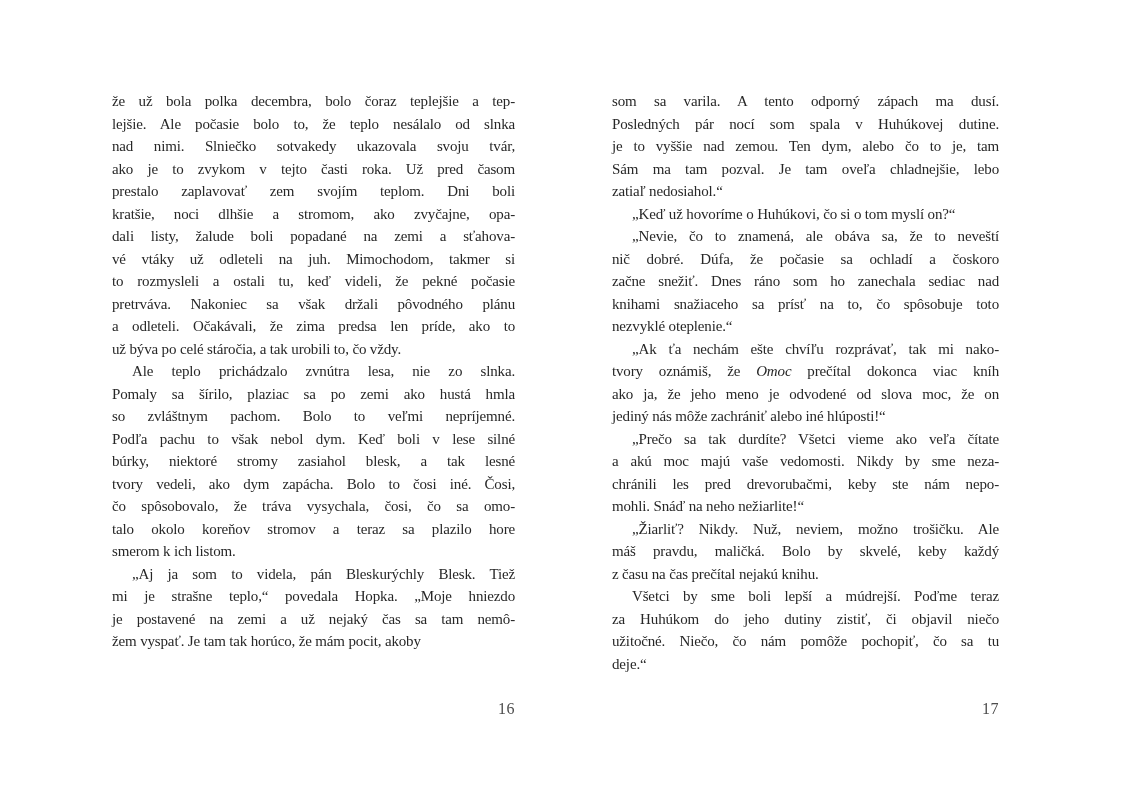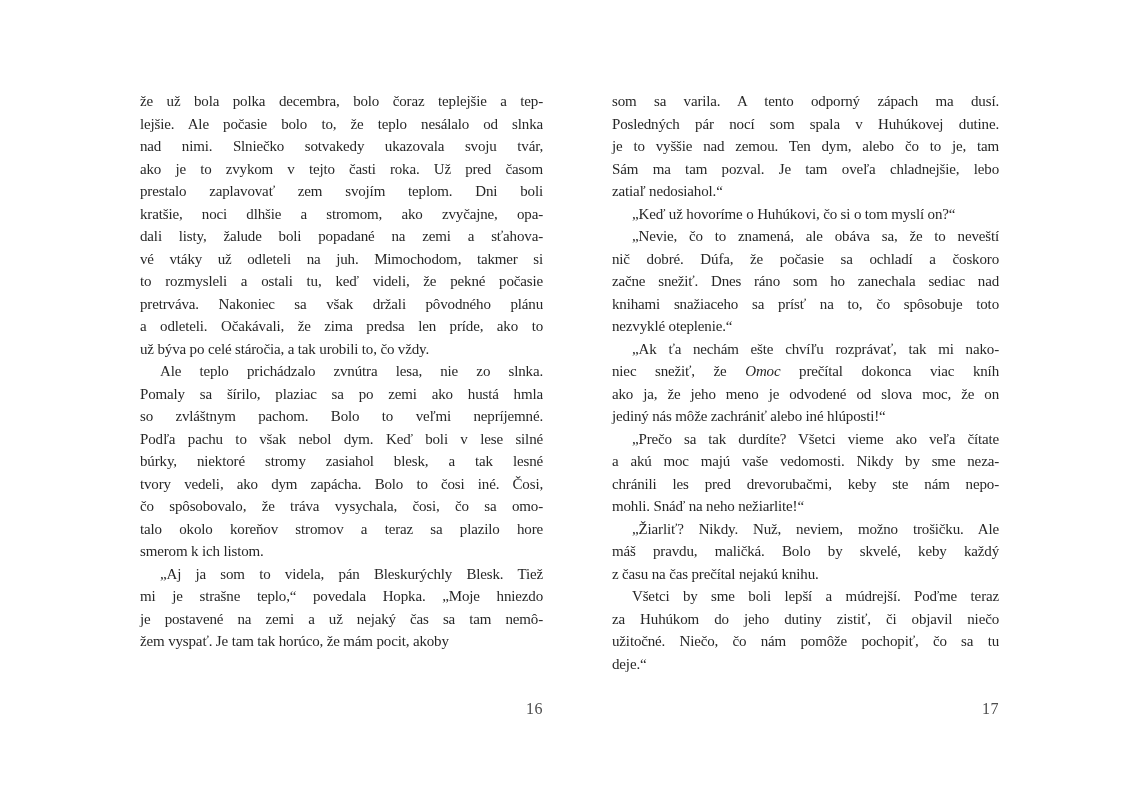--- a/index.html
+++ b/index.html
@@ -16,21 +16,21 @@
   }
   .spread {
     position: absolute;
     inset: 0;
   }
   .page {
     position: absolute;
     top: 0;
     bottom: 0;
   }
-  .page-left  { left: 0;   width: 560px; margin-left: 28px; }
+  .page-left  { left: 0;   width: 560px; }
   .page-right { left: 549px; width: 563px; }
 
   .text-block {
     position: absolute;
     top: 90px;
     color: #272727;
     font-size: 15px;
     letter-spacing: -0.15px;
   }
   .page-left .text-block  { left: 112px; width: 403px; }
@@ -128,21 +128,21 @@
         </div>
         <div class="para">
           <div class="line indent">„Nevie, čo to znamená, ale obáva sa, že to neveští</div>
           <div class="line">nič dobré. Dúfa, že počasie sa ochladí a čoskoro</div>
           <div class="line">začne snežiť. Dnes ráno som ho zanechala sediac nad</div>
           <div class="line">knihami snažiaceho sa prísť na to, čo spôsobuje toto</div>
           <div class="line last">nezvyklé oteplenie.“</div>
         </div>
         <div class="para">
           <div class="line indent">„Ak ťa nechám ešte chvíľu rozprávať, tak mi nako-</div>
-          <div class="line"><span>niec snežiť, že </span><span class="italic">Omoc</span><span> prečítal dokonca viac kníh</span></div>
+          <div class="line"><span>tvory oznámiš, že </span><span class="italic">Omoc</span><span> prečítal dokonca viac kníh</span></div>
           <div class="line">ako ja, že jeho meno je odvodené od slova moc, že on</div>
           <div class="line last">jediný nás môže zachrániť alebo iné hlúposti!“</div>
         </div>
         <div class="para">
           <div class="line indent">„Prečo sa tak durdíte? Všetci vieme ako veľa čítate</div>
           <div class="line">a akú moc majú vaše vedomosti. Nikdy by sme neza-</div>
           <div class="line">chránili les pred drevorubačmi, keby ste nám nepo-</div>
           <div class="line last">mohli. Snáď na neho nežiarlite!“</div>
         </div>
         <div class="para">

